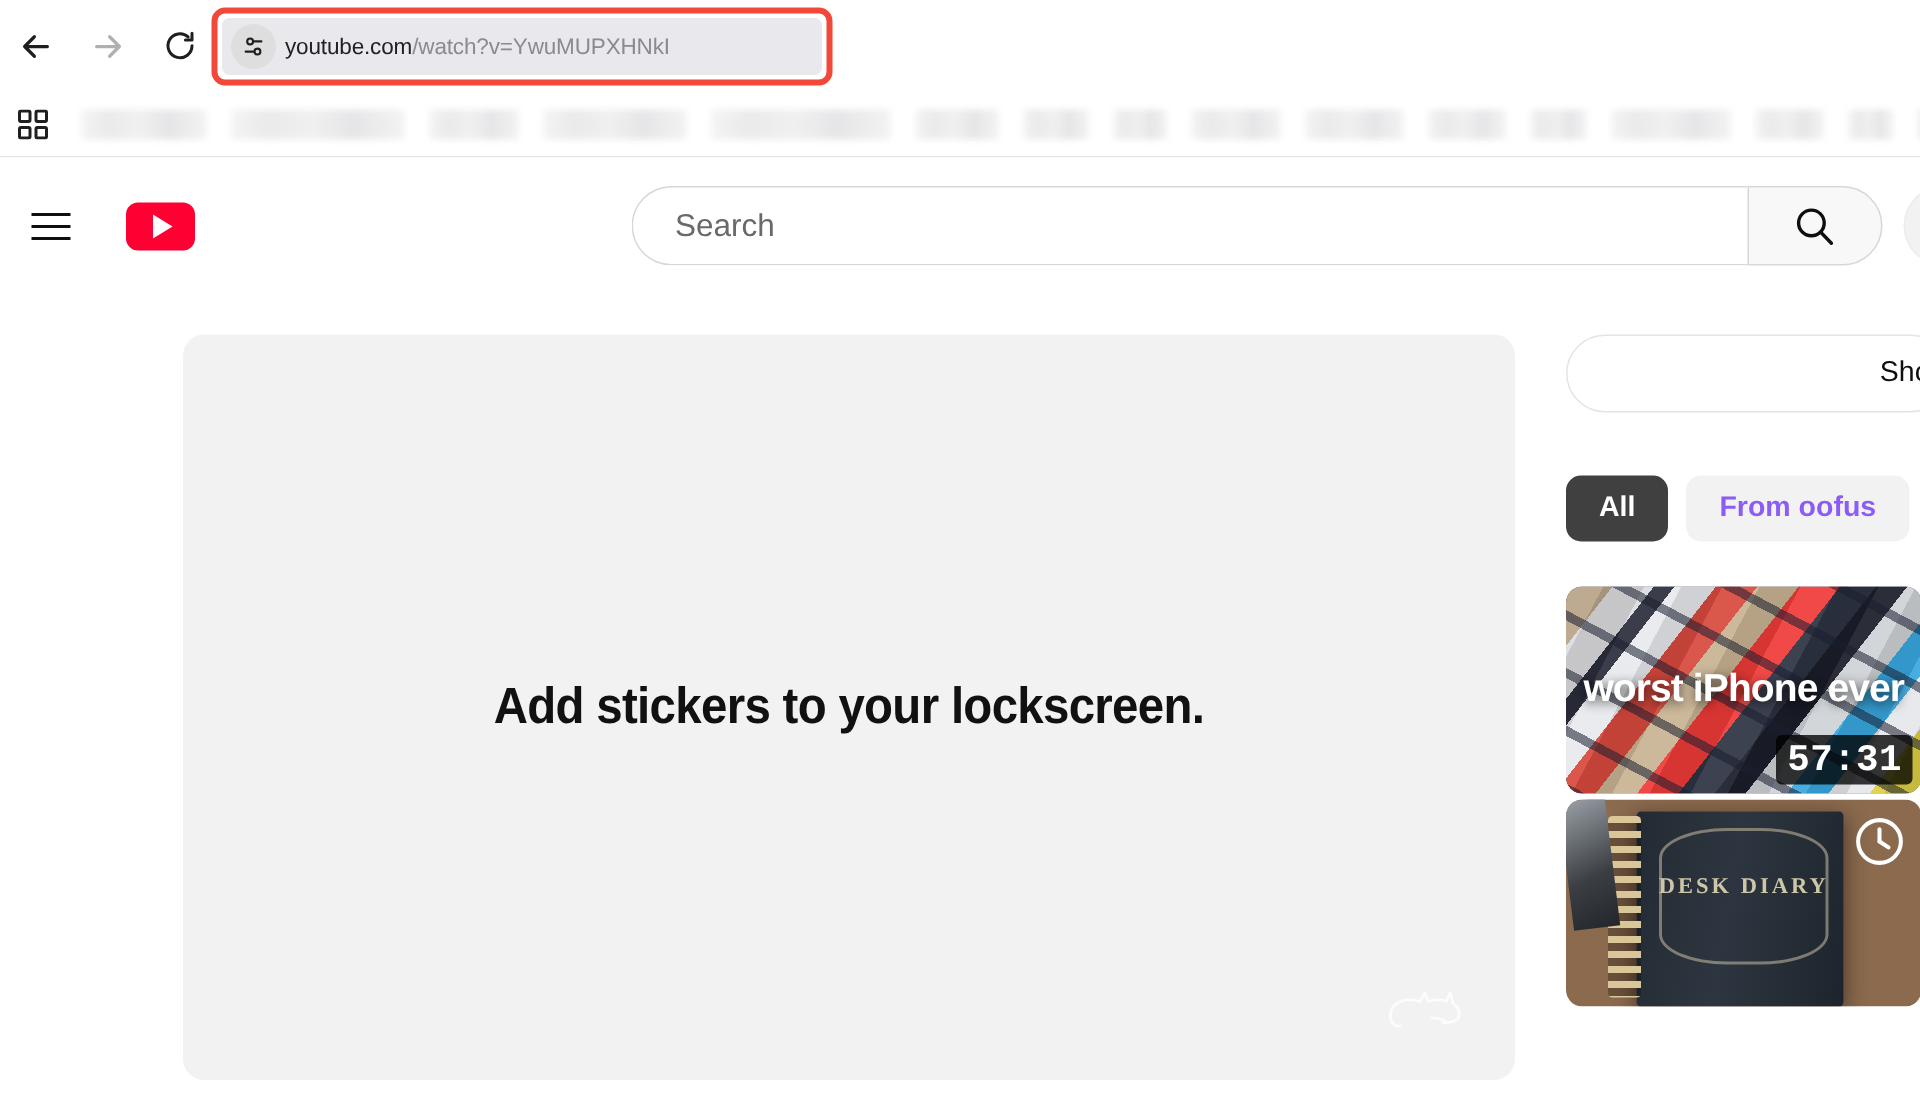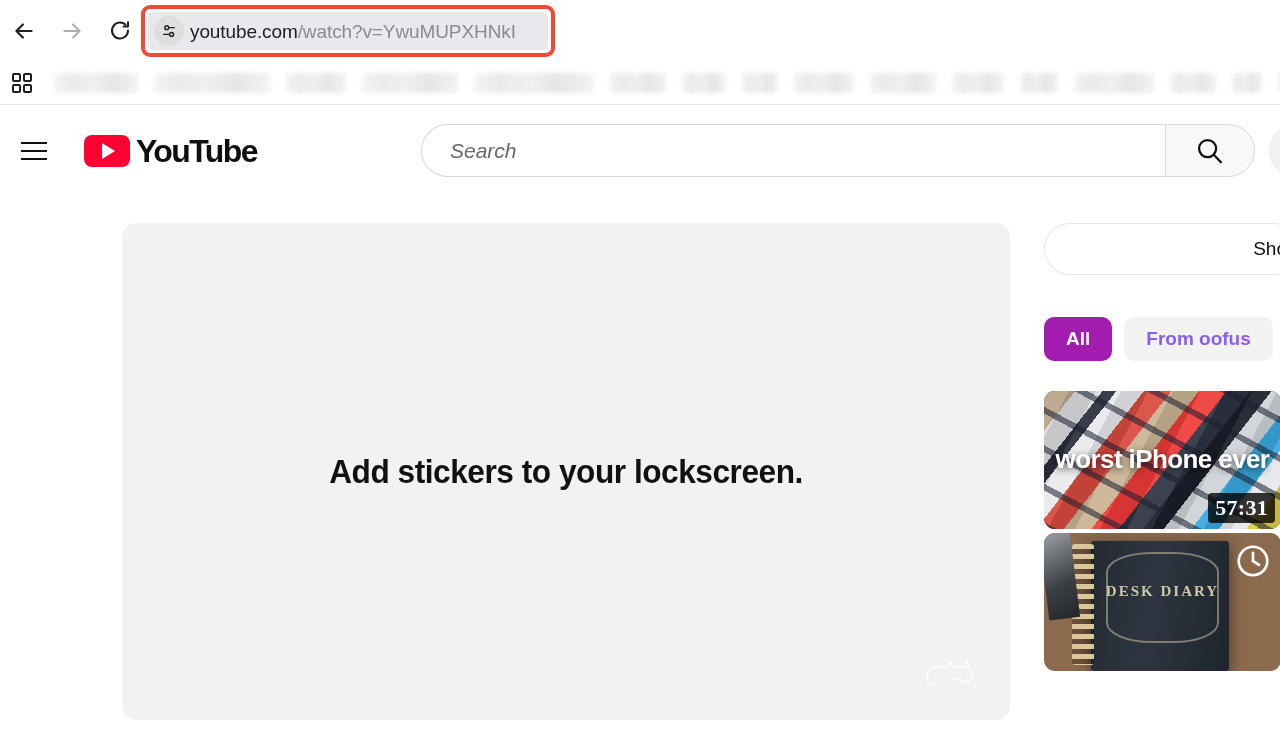--- a/index.html
+++ b/index.html
@@ -46,21 +46,21 @@
   }
   .site-info-chip {
     width: 30px; height: 30px; min-width: 30px;
     border-radius: 50%;
     background: #dededf;
     display: flex; align-items: center; justify-content: center;
     cursor: pointer;
     margin-right: 6px;
   }
   .url-text {
-    font-size: 19px;
+    font-size: 15px;
     color: #8a8a8f;
     white-space: nowrap;
     letter-spacing: -0.1px;
     line-height: 1;
     font-family: "Liberation Sans", sans-serif;
   }
   .url-text .host { color: #202124; }
 
   
   .bookmark-bar {
@@ -126,21 +126,21 @@
   }
   .yt-wordmark {
     font-size: 32px; font-weight: bold;
     color: #0f0f0f;
     letter-spacing: -1.6px;
     font-family: "Liberation Sans", sans-serif;
   }
 
   .search-zone {
     position: absolute; left: 421px; top: 124px;
-    display: flex; align-items: center; font-style: italic;
+    display: flex; align-items: center;
   }
   .search-input-box {
     width: 744px; height: 53px;
     border: 1px solid #d7d7d7;
     border-right: none;
     border-radius: 40px 0 0 40px;
     background: #ffffff;
     display: flex; align-items: center;
     padding-left: 28px;
   }
@@ -217,38 +217,38 @@
     height: 44px;
     padding: 0 22px;
     border-radius: 10px;
     background: #f2f2f2;
     color: #8b5cf6;
     display: flex; align-items: center; justify-content: center;
     font-size: 19px; font-weight: bold;
     white-space: nowrap; cursor: pointer;
     font-family: "Liberation Sans", sans-serif;
   }
-  .chip.active { background: #a21caf; color: #ffffff; }
+  .chip.active { background: #404040; color: #ffffff; }
 
   .video-list { margin-top: 30px; display: flex; flex-direction: column; gap: 4px; }
   .video-card {
     position: relative;
     width: 237px; height: 138px;
     border-radius: 11px;
     overflow: hidden;
     cursor: pointer;
   }
   .duration-badge {
     position: absolute; right: 6px; bottom: 6px;
     background: rgba(0,0,0,0.78);
     color: #ffffff;
-    font-size: 22px; font-weight: bold;
+    font-size: 25px; font-weight: bold;
     padding: 2px 7px;
     border-radius: 4px;
-    font-family: Liberation Serif, serif;
+    font-family: Liberation Mono, monospace;
     letter-spacing: 0.3px;
     text-align: center;
   }
   .thumb-overlay-title {
     position: absolute; left: 0; right: 0; top: 49%;
     transform: translateY(-50%);
     text-align: center;
     color: #ffffff;
     font-size: 26px;
     font-weight: bold;
@@ -407,21 +407,20 @@
 <div class="yt-header">
   <div class="hamburger">
     <span></span>
     <span></span>
     <span></span>
   </div>
   <div class="yt-logo">
     <div class="yt-play-badge">
       <div class="tri"></div>
     </div>
-    <div class="yt-wordmark">YouTube</div>
   </div>
 </div>
 
 <div class="search-zone">
   <div class="search-input-box">
     <span class="search-placeholder">Search</span>
   </div>
   <div class="search-go-btn">
     <svg width="32" height="32" viewBox="0 0 24 24">
       <circle cx="10.2" cy="10.2" r="6.4" fill="none" stroke="#0f0f0f" stroke-width="1.7"></circle>

